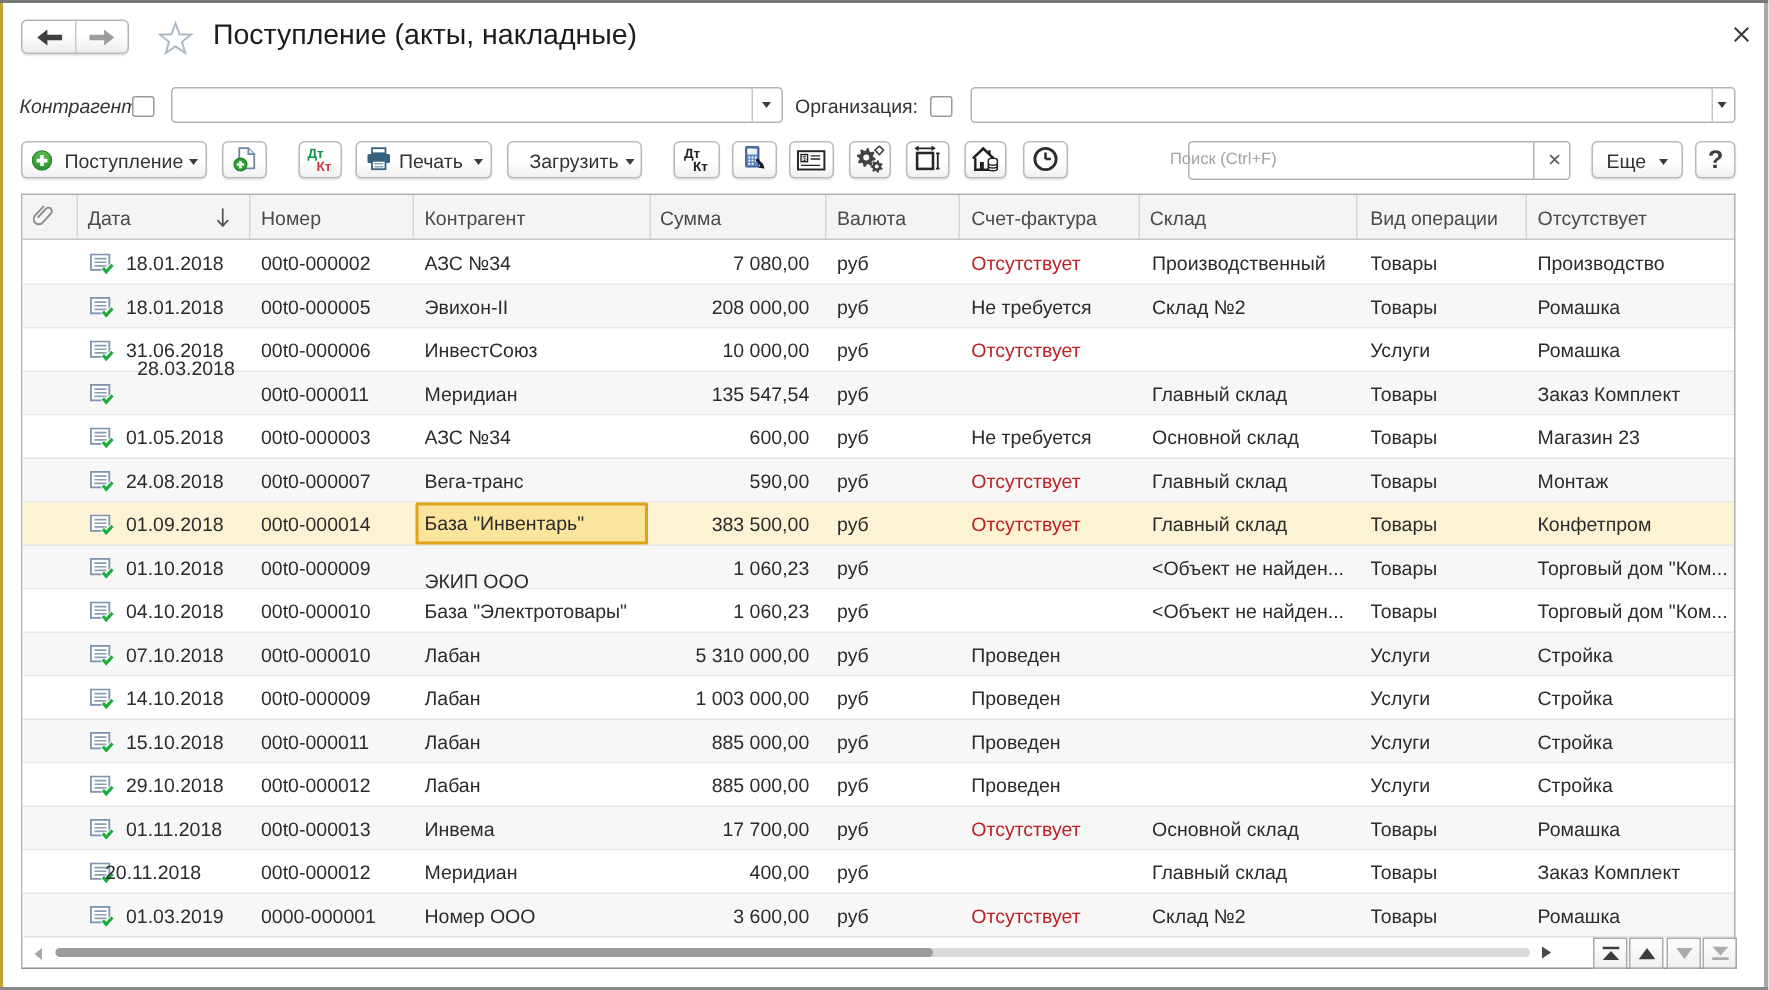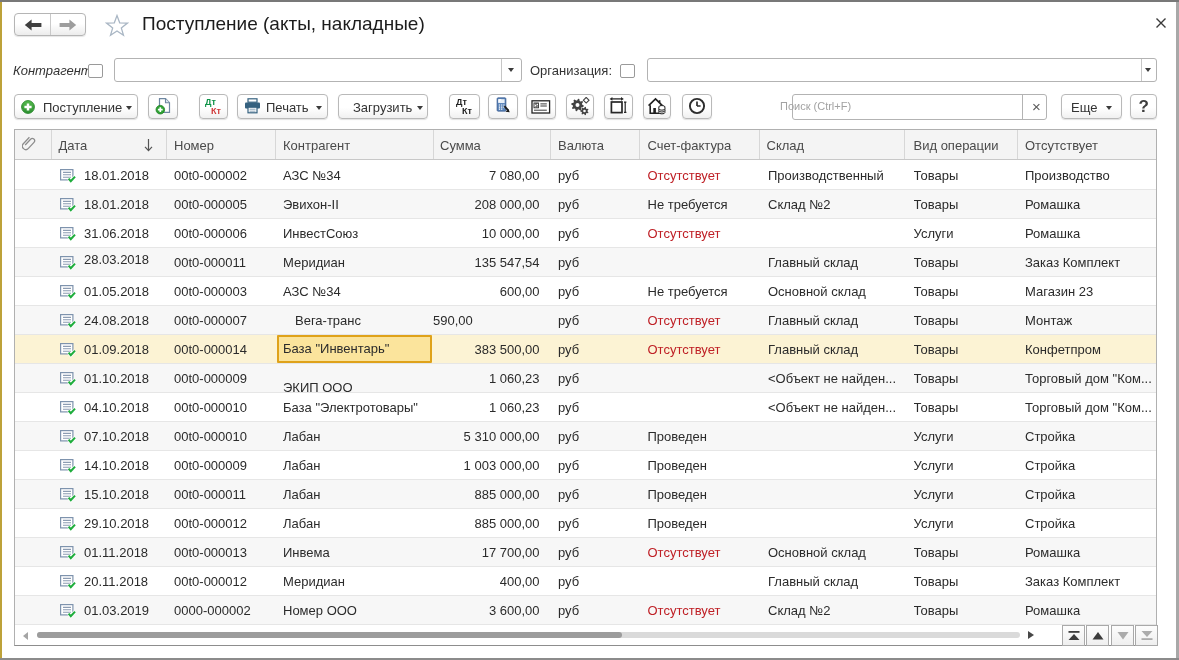--- a/index.html
+++ b/index.html
@@ -217,21 +217,21 @@
 <div class="cell" style="left:647.5px;top:218.5px;line-height:29px;width:109px;color:#bf2026;">Отсутствует</div>
 <div class="cell" style="left:913.5px;top:218.5px;line-height:29px;width:100px;">Услуги</div>
 <div class="cell" style="left:1025px;top:218.5px;line-height:29px;width:130px;">Ромашка</div>
 <div class="abs" style="left:15px;top:247.5px;width:1141px;height:29px;background:#f7f7f7;border-bottom:1px solid #e6e6e6;box-sizing:border-box;"></div>
 <div class="abs" style="left:60px;top:255.5px;"><svg width="17" height="15" viewBox="0 0 17 15">
       <rect x="0.6" y="0.6" width="12.3" height="10.3" fill="#fff" stroke="#7e93ad" stroke-width="1.2"></rect>
       <path d="M3 3.4 H11 M3 5.8 H11 M3 8.2 H11" stroke="#8c9cb2" stroke-width="1.1" fill="none"></path>
       <path d="M8.6 9.6 l2.2 2.6 l4.2 -4.6" stroke="#fff" stroke-width="3.4" fill="none"></path>
       <path d="M8.6 9.6 l2.2 2.6 l4.2 -4.6" stroke="#1ead3c" stroke-width="2.1" fill="none"></path>
     </svg></div>
-<div class="cell" style="left:84px;top:245px;line-height:29px;width:80px;">28.03.2018</div>
+<div class="cell" style="left:84px;top:231px;line-height:29px;width:80px;text-align:center;">28.03.2018</div>
 <div class="cell" style="left:174px;top:247.5px;line-height:29px;width:99px;">00t0-000011</div>
 <div class="cell" style="left:283px;top:247.5px;line-height:29px;width:147px;">Меридиан</div>
 <div class="cell" style="left:433px;top:247.5px;line-height:29px;width:106.5px;text-align:right;">135 547,54</div>
 <div class="cell" style="left:558px;top:247.5px;line-height:29px;width:78px;">руб</div>
 <div class="cell" style="left:768px;top:247.5px;line-height:29px;width:135px;">Главный склад</div>
 <div class="cell" style="left:913.5px;top:247.5px;line-height:29px;width:100px;">Товары</div>
 <div class="cell" style="left:1025px;top:247.5px;line-height:29px;width:130px;">Заказ Комплект</div>
 <div class="abs" style="left:15px;top:276.5px;width:1141px;height:29px;background:#ffffff;border-bottom:1px solid #e6e6e6;box-sizing:border-box;"></div>
 <div class="abs" style="left:60px;top:284.5px;"><svg width="17" height="15" viewBox="0 0 17 15">
       <rect x="0.6" y="0.6" width="12.3" height="10.3" fill="#fff" stroke="#7e93ad" stroke-width="1.2"></rect>
@@ -250,22 +250,22 @@
 <div class="cell" style="left:1025px;top:276.5px;line-height:29px;width:130px;">Магазин 23</div>
 <div class="abs" style="left:15px;top:305.5px;width:1141px;height:29px;background:#f7f7f7;border-bottom:1px solid #e6e6e6;box-sizing:border-box;"></div>
 <div class="abs" style="left:60px;top:313.5px;"><svg width="17" height="15" viewBox="0 0 17 15">
       <rect x="0.6" y="0.6" width="12.3" height="10.3" fill="#fff" stroke="#7e93ad" stroke-width="1.2"></rect>
       <path d="M3 3.4 H11 M3 5.8 H11 M3 8.2 H11" stroke="#8c9cb2" stroke-width="1.1" fill="none"></path>
       <path d="M8.6 9.6 l2.2 2.6 l4.2 -4.6" stroke="#fff" stroke-width="3.4" fill="none"></path>
       <path d="M8.6 9.6 l2.2 2.6 l4.2 -4.6" stroke="#1ead3c" stroke-width="2.1" fill="none"></path>
     </svg></div>
 <div class="cell" style="left:84px;top:305.5px;line-height:29px;width:80px;">24.08.2018</div>
 <div class="cell" style="left:174px;top:305.5px;line-height:29px;width:99px;">00t0-000007</div>
-<div class="cell" style="left:283px;top:305.5px;line-height:29px;width:147px;margin-left:12px;">Вега-транс</div>
-<div class="cell" style="left:433px;top:305.5px;line-height:29px;width:106.5px;">590,00</div>
+<div class="cell" style="left:283px;top:305.5px;line-height:29px;width:147px;">Вега-транс</div>
+<div class="cell" style="left:433px;top:305.5px;line-height:29px;width:106.5px;text-align:right;">590,00</div>
 <div class="cell" style="left:558px;top:305.5px;line-height:29px;width:78px;">руб</div>
 <div class="cell" style="left:647.5px;top:305.5px;line-height:29px;width:109px;color:#bf2026;">Отсутствует</div>
 <div class="cell" style="left:768px;top:305.5px;line-height:29px;width:135px;">Главный склад</div>
 <div class="cell" style="left:913.5px;top:305.5px;line-height:29px;width:100px;">Товары</div>
 <div class="cell" style="left:1025px;top:305.5px;line-height:29px;width:130px;">Монтаж</div>
 <div class="abs" style="left:15px;top:334.5px;width:1141px;height:29px;background:#fcf3d4;border-bottom:1px solid #e6e6e6;box-sizing:border-box;"></div>
 <div class="abs" style="left:60px;top:342.5px;"><svg width="17" height="15" viewBox="0 0 17 15">
       <rect x="0.6" y="0.6" width="12.3" height="10.3" fill="#fff" stroke="#7e93ad" stroke-width="1.2"></rect>
       <path d="M3 3.4 H11 M3 5.8 H11 M3 8.2 H11" stroke="#8c9cb2" stroke-width="1.1" fill="none"></path>
       <path d="M8.6 9.6 l2.2 2.6 l4.2 -4.6" stroke="#fff" stroke-width="3.4" fill="none"></path>
@@ -386,37 +386,37 @@
 <div class="cell" style="left:768px;top:537.5px;line-height:29px;width:135px;">Основной склад</div>
 <div class="cell" style="left:913.5px;top:537.5px;line-height:29px;width:100px;">Товары</div>
 <div class="cell" style="left:1025px;top:537.5px;line-height:29px;width:130px;">Ромашка</div>
 <div class="abs" style="left:15px;top:566.5px;width:1141px;height:29px;background:#ffffff;border-bottom:1px solid #e6e6e6;box-sizing:border-box;"></div>
 <div class="abs" style="left:60px;top:574.5px;"><svg width="17" height="15" viewBox="0 0 17 15">
       <rect x="0.6" y="0.6" width="12.3" height="10.3" fill="#fff" stroke="#7e93ad" stroke-width="1.2"></rect>
       <path d="M3 3.4 H11 M3 5.8 H11 M3 8.2 H11" stroke="#8c9cb2" stroke-width="1.1" fill="none"></path>
       <path d="M8.6 9.6 l2.2 2.6 l4.2 -4.6" stroke="#fff" stroke-width="3.4" fill="none"></path>
       <path d="M8.6 9.6 l2.2 2.6 l4.2 -4.6" stroke="#1ead3c" stroke-width="2.1" fill="none"></path>
     </svg></div>
-<div class="cell" style="left:84px;top:566.5px;line-height:29px;width:80px;">20.11.2018</div>
+<div class="cell" style="left:70px;top:566.5px;line-height:29px;width:80px;">20.11.2018</div>
 <div class="cell" style="left:174px;top:566.5px;line-height:29px;width:99px;">00t0-000012</div>
 <div class="cell" style="left:283px;top:566.5px;line-height:29px;width:147px;">Меридиан</div>
 <div class="cell" style="left:433px;top:566.5px;line-height:29px;width:106.5px;text-align:right;">400,00</div>
 <div class="cell" style="left:558px;top:566.5px;line-height:29px;width:78px;">руб</div>
 <div class="cell" style="left:768px;top:566.5px;line-height:29px;width:135px;">Главный склад</div>
 <div class="cell" style="left:913.5px;top:566.5px;line-height:29px;width:100px;">Товары</div>
 <div class="cell" style="left:1025px;top:566.5px;line-height:29px;width:130px;">Заказ Комплект</div>
 <div class="abs" style="left:15px;top:595.5px;width:1141px;height:29px;background:#f7f7f7;border-bottom:1px solid #e6e6e6;box-sizing:border-box;"></div>
 <div class="abs" style="left:60px;top:603.5px;"><svg width="17" height="15" viewBox="0 0 17 15">
       <rect x="0.6" y="0.6" width="12.3" height="10.3" fill="#fff" stroke="#7e93ad" stroke-width="1.2"></rect>
       <path d="M3 3.4 H11 M3 5.8 H11 M3 8.2 H11" stroke="#8c9cb2" stroke-width="1.1" fill="none"></path>
       <path d="M8.6 9.6 l2.2 2.6 l4.2 -4.6" stroke="#fff" stroke-width="3.4" fill="none"></path>
       <path d="M8.6 9.6 l2.2 2.6 l4.2 -4.6" stroke="#1ead3c" stroke-width="2.1" fill="none"></path>
     </svg></div>
 <div class="cell" style="left:84px;top:595.5px;line-height:29px;width:80px;">01.03.2019</div>
-<div class="cell" style="left:174px;top:595.5px;line-height:29px;width:99px;">0000-000002</div>
+<div class="cell" style="left:174px;top:595.5px;line-height:29px;width:99px;">0000-000001</div>
 <div class="cell" style="left:283px;top:595.5px;line-height:29px;width:147px;">Номер ООО</div>
 <div class="cell" style="left:433px;top:595.5px;line-height:29px;width:106.5px;text-align:right;">3 600,00</div>
 <div class="cell" style="left:558px;top:595.5px;line-height:29px;width:78px;">руб</div>
 <div class="cell" style="left:647.5px;top:595.5px;line-height:29px;width:109px;color:#bf2026;">Отсутствует</div>
 <div class="cell" style="left:768px;top:595.5px;line-height:29px;width:135px;">Склад №2</div>
 <div class="cell" style="left:913.5px;top:595.5px;line-height:29px;width:100px;">Товары</div>
 <div class="cell" style="left:1025px;top:595.5px;line-height:29px;width:130px;">Ромашка</div>
 <div class="abs" style="left:276.5px;top:335px;width:155px;height:28px;box-sizing:border-box;border:2px solid #dfa21a;background:#fbe49c;border-radius:1px;"></div>
 <div class="cell" style="left:283px;top:335px;line-height:28px;width:140px;">База "Инвентарь"</div>
 <div class="abs" style="left:37px;top:632px;width:983px;height:6px;border-radius:3px;background:#dadada;"></div>

